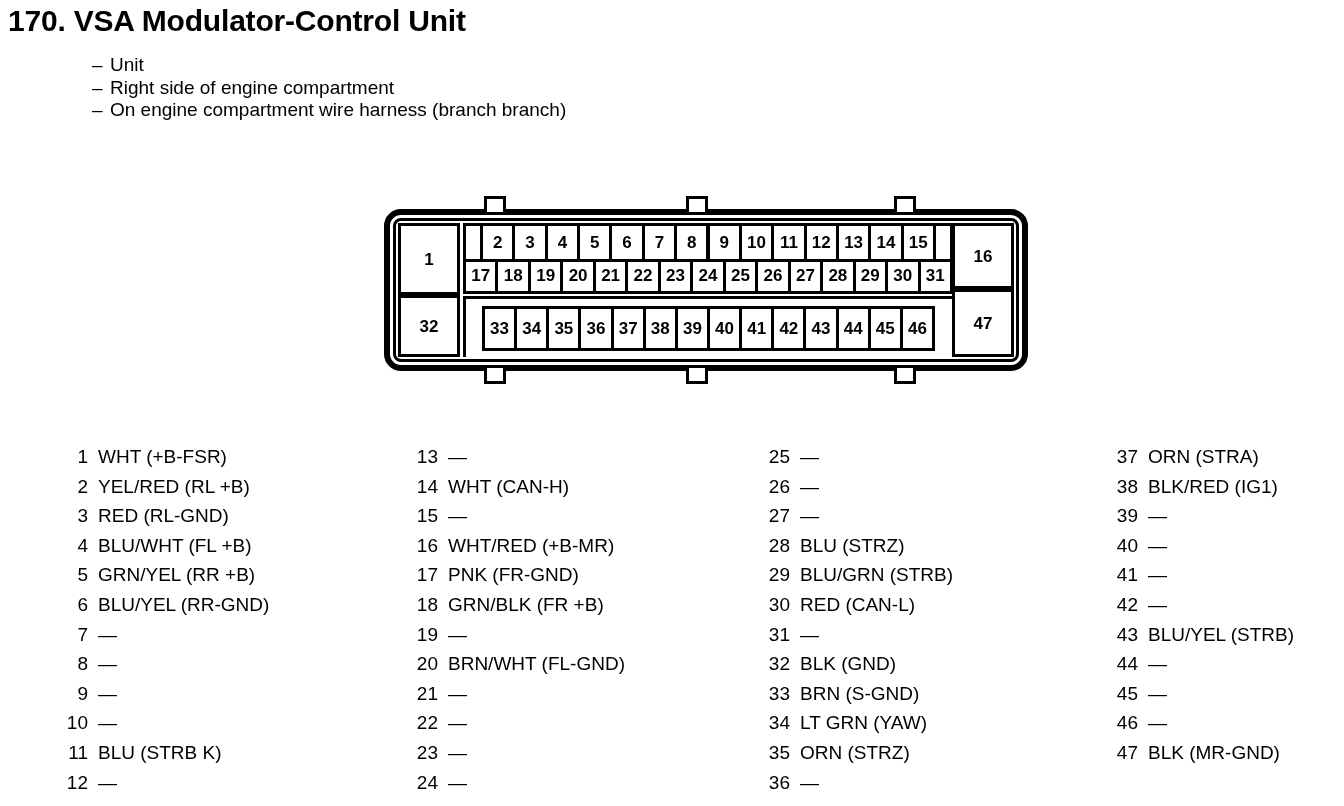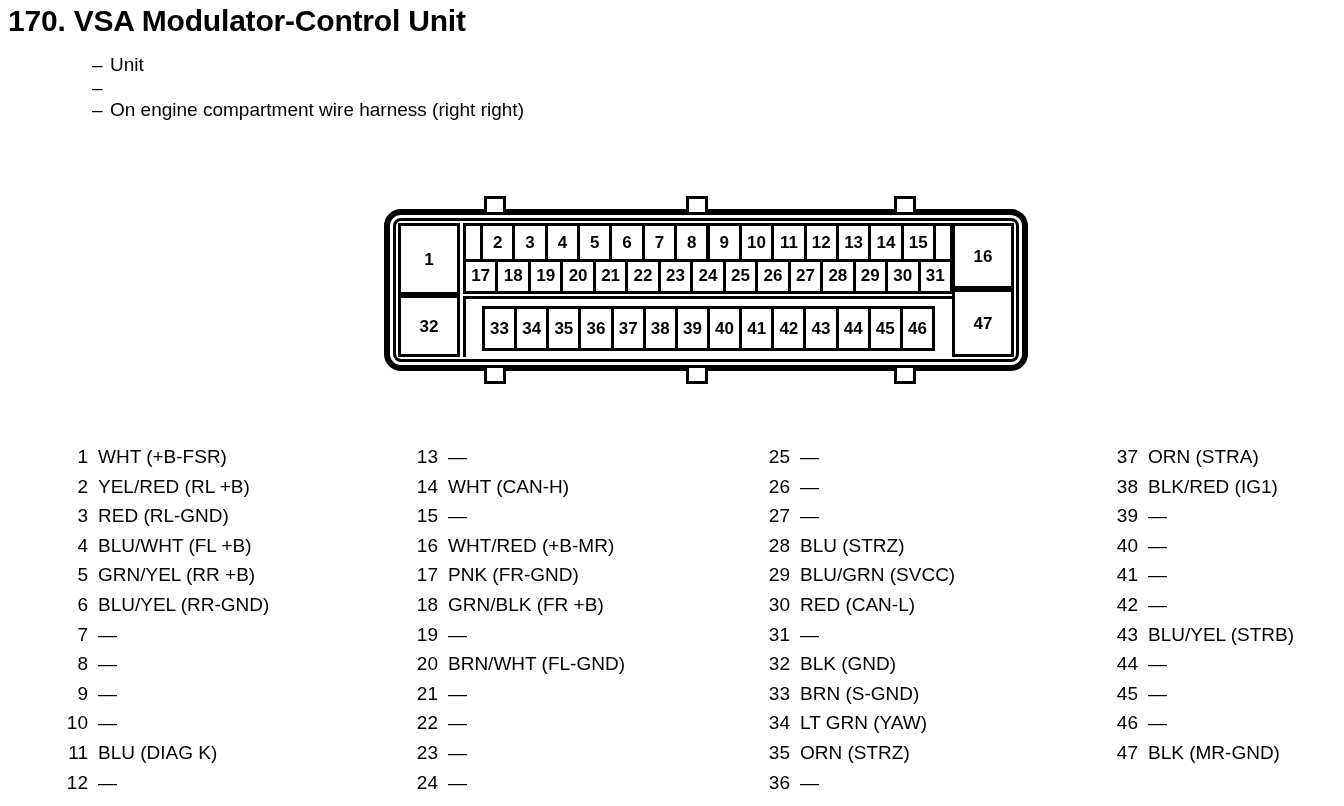--- a/index.html
+++ b/index.html
@@ -67,24 +67,25 @@
 
 <div id="header">
   <div id="page-title">170.  VSA Modulator-Control Unit</div>
   <div id="subtitle-list">
       <div class="sub-row">
         <span class="sub-dash">–</span>
         <span class="sub-text">Unit</span>
       </div>
       <div class="sub-row">
         <span class="sub-dash">–</span>
+        <span class="sub-text">Right side of engine compartment</span>
       </div>
       <div class="sub-row">
         <span class="sub-dash">–</span>
-        <span class="sub-text">On engine compartment wire harness (right right)</span>
+        <span class="sub-text">On engine compartment wire harness (branch branch)</span>
       </div>
     </div>
 </div>
 
 <div id="connector">
   <div class="shell-outer"></div>
   <div class="shell-inner"></div>
   <div class="grid-area" id="grid-area">
       <div class="cell" style="left: 0px; top: 0px; width: 62px; height: 72px;">1</div>
       <div class="cell" style="left: 0px; top: 72px; width: 62px; height: 62px;">32</div>
@@ -185,21 +186,21 @@
       <div class="pin-row">
         <span class="pin-num">9</span>
         <span class="pin-label empty-dash">—</span>
       </div>
       <div class="pin-row">
         <span class="pin-num">10</span>
         <span class="pin-label empty-dash">—</span>
       </div>
       <div class="pin-row">
         <span class="pin-num">11</span>
-        <span class="pin-label">BLU (DIAG K)</span>
+        <span class="pin-label">BLU (STRB K)</span>
       </div>
       <div class="pin-row">
         <span class="pin-num">12</span>
         <span class="pin-label empty-dash">—</span>
       </div>
     </div>
   <div class="pin-col" id="pin-col-1">
       <div class="pin-row">
         <span class="pin-num">13</span>
         <span class="pin-label empty-dash">—</span>
@@ -261,21 +262,21 @@
       <div class="pin-row">
         <span class="pin-num">27</span>
         <span class="pin-label empty-dash">—</span>
       </div>
       <div class="pin-row">
         <span class="pin-num">28</span>
         <span class="pin-label">BLU (STRZ)</span>
       </div>
       <div class="pin-row">
         <span class="pin-num">29</span>
-        <span class="pin-label">BLU/GRN (SVCC)</span>
+        <span class="pin-label">BLU/GRN (STRB)</span>
       </div>
       <div class="pin-row">
         <span class="pin-num">30</span>
         <span class="pin-label">RED (CAN-L)</span>
       </div>
       <div class="pin-row">
         <span class="pin-num">31</span>
         <span class="pin-label empty-dash">—</span>
       </div>
       <div class="pin-row">

